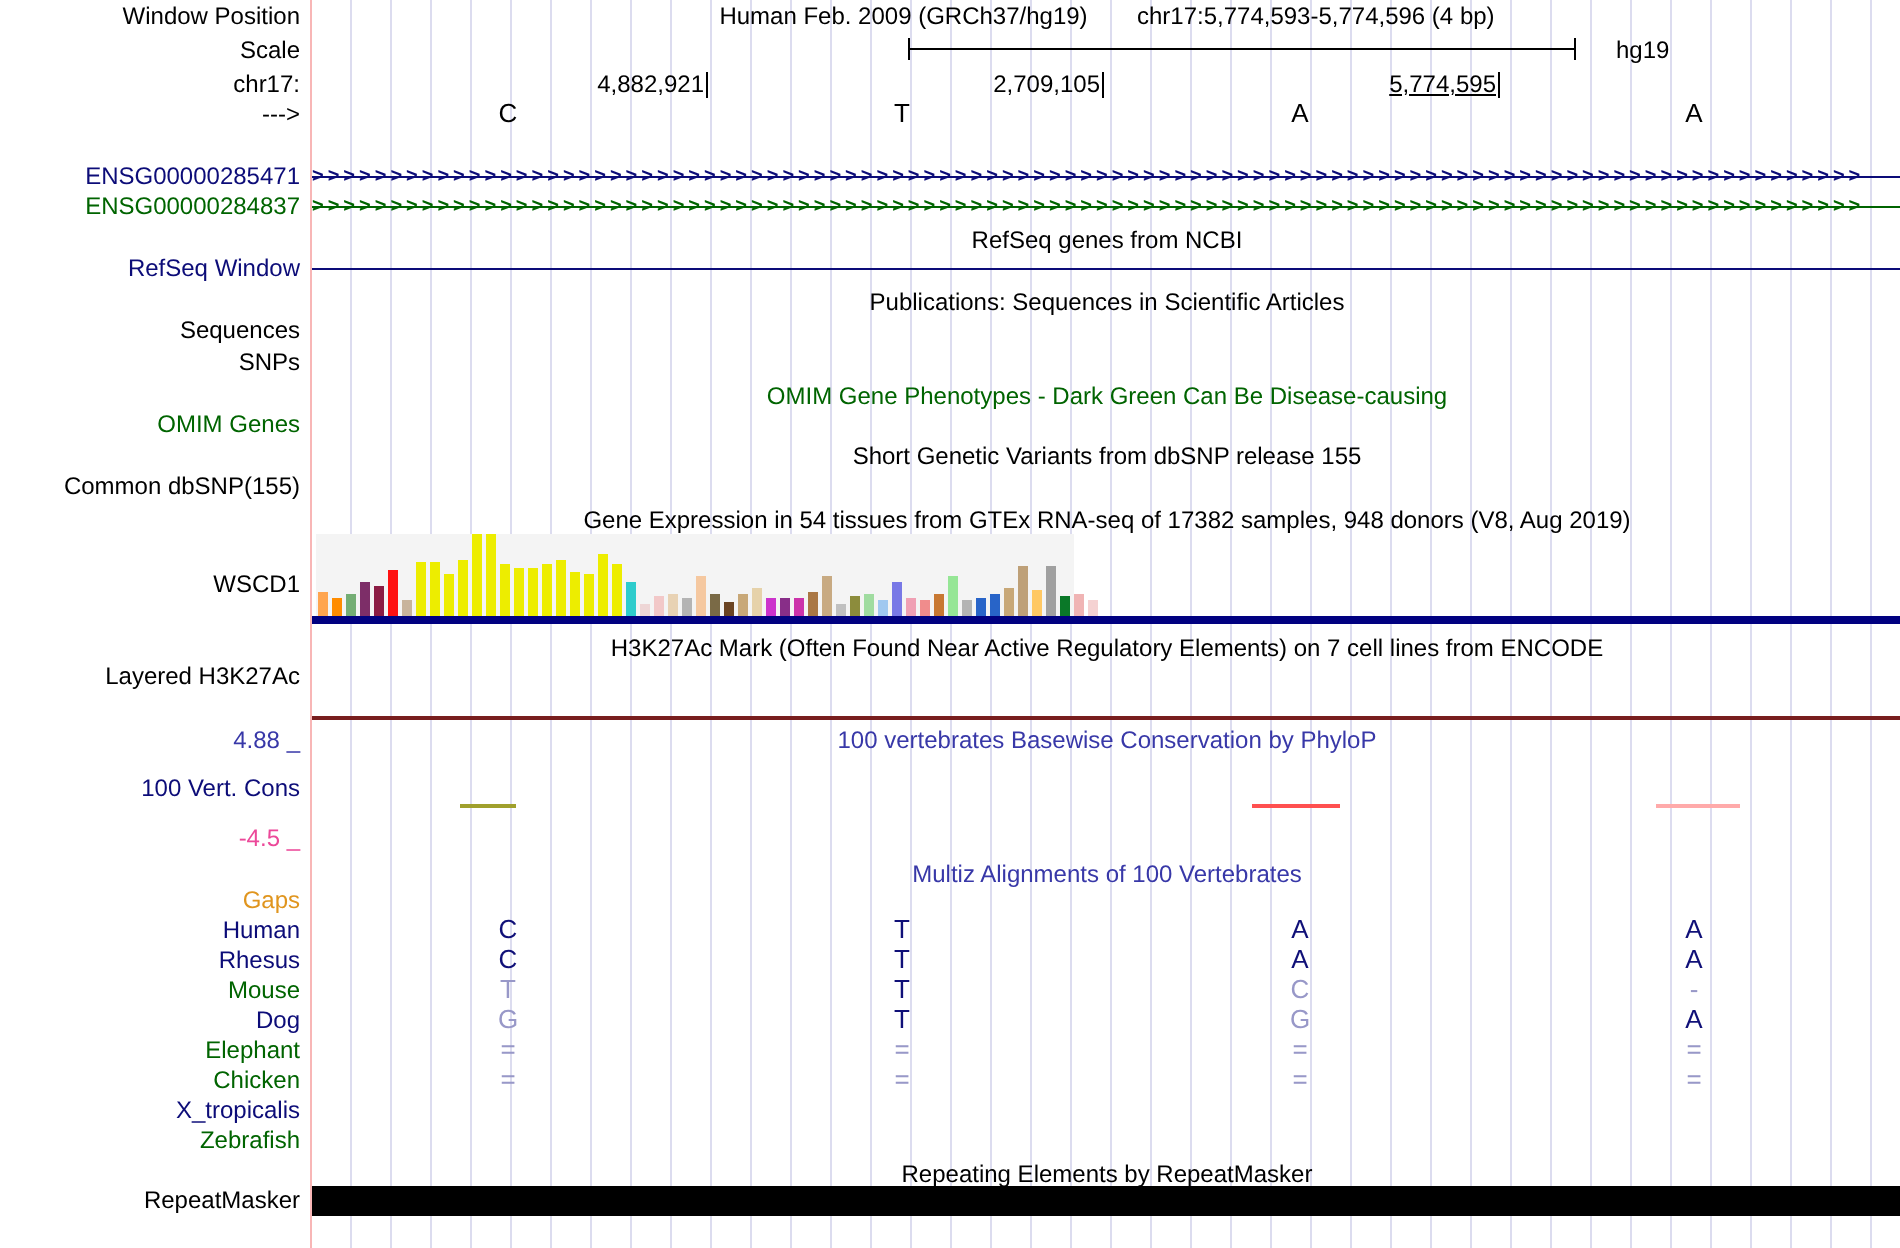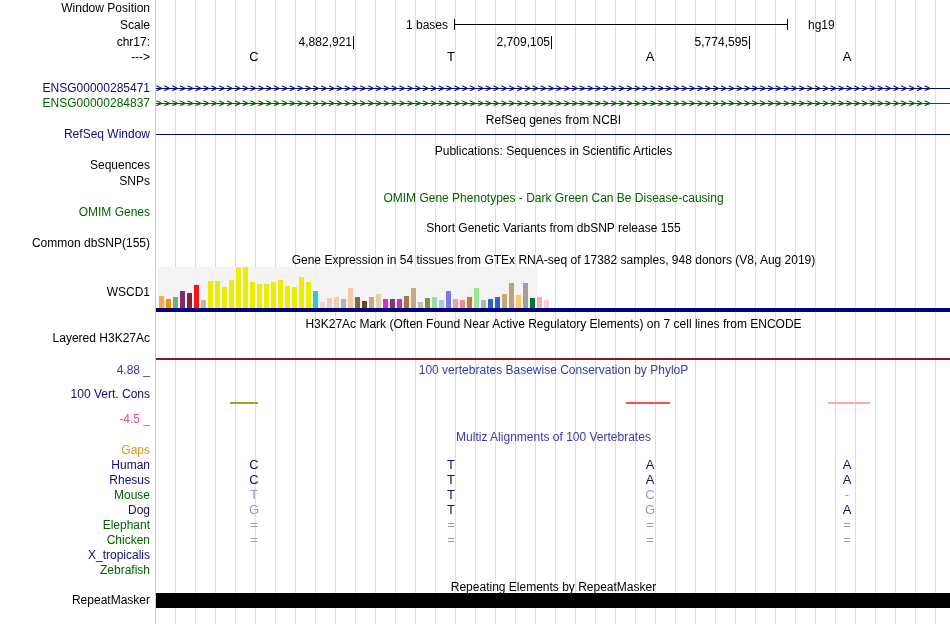--- a/index.html
+++ b/index.html
@@ -62,29 +62,33 @@
   <div class="lbl green" style="top:488px">Mouse</div>
   <div class="lbl navy" style="top:503px">Dog</div>
   <div class="lbl green" style="top:518px">Elephant</div>
   <div class="lbl green" style="top:533px">Chicken</div>
   <div class="lbl navy" style="top:548px">X_tropicalis</div>
   <div class="lbl green" style="top:563px">Zebrafish</div>
   <div class="lbl" style="top:593px">RepeatMasker</div>
 
   <div id="data-area">
 
-
-    <div class="abs" style="top:18px;left:0;width:292px;text-align:right;height:14px;line-height:14px">1 bases</div>
+    <div class="ctitle" style="top:1px">
+      <span>Human Feb. 2009 (GRCh37/hg19)</span>
+      <span style="display:inline-block;width:18px"></span>
+      <span>chr17:5,774,593-5,774,596 (4 bp)</span>
+    </div>
+
     <div id="scale-bracket" style="left:298px;width:332px"></div>
     <div class="abs" style="top:18px;left:652px;height:14px;line-height:14px">hg19</div>
 
     <div id="ruler">
         <div class="ruler-item" style="left: 0px; width: 198px;"><span>4,882,921</span><span class="ruler-tick"></span></div>
         <div class="ruler-item" style="left: 0px; width: 396px;"><span>2,709,105</span><span class="ruler-tick"></span></div>
-        <div class="ruler-item" style="left: 0px; width: 594px;"><span>5,774,595</span><span class="ruler-tick"></span></div>
+        <div class="ruler-item" style="left: 0px; width: 594px; text-decoration: underline;"><span>5,774,595</span><span class="ruler-tick"></span></div>
       </div>
 
     <div id="base-row">
         <div class="base-letter" style="left: 87px; top: 50px;">C</div>
         <div class="base-letter" style="left: 284px; top: 50px;">T</div>
         <div class="base-letter" style="left: 483px; top: 50px;">A</div>
         <div class="base-letter" style="left: 680px; top: 50px;">A</div>
       </div>
 
     <div class="ctitle" style="top:113px">RefSeq genes from NCBI</div>

